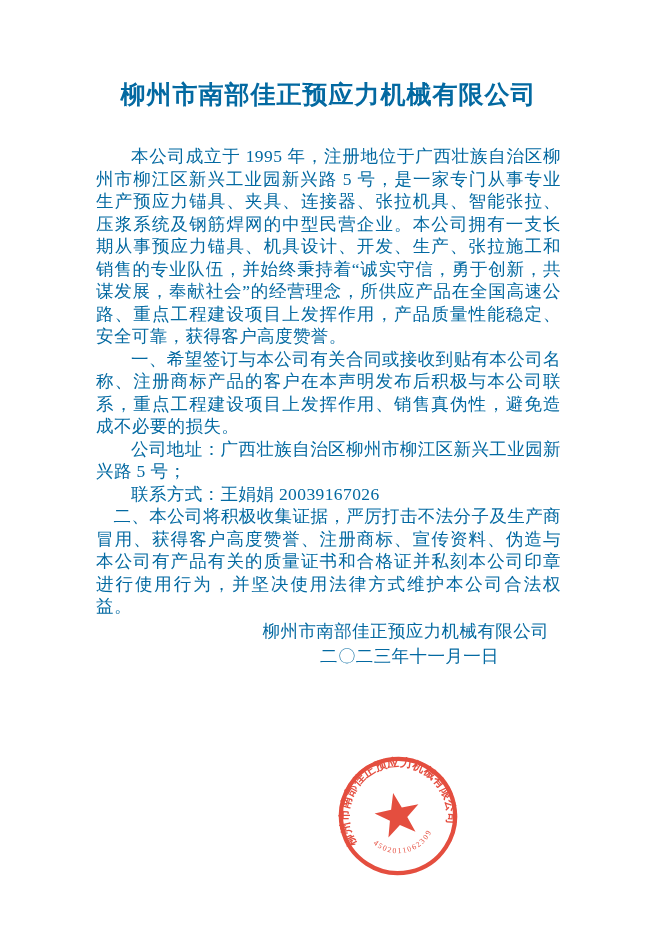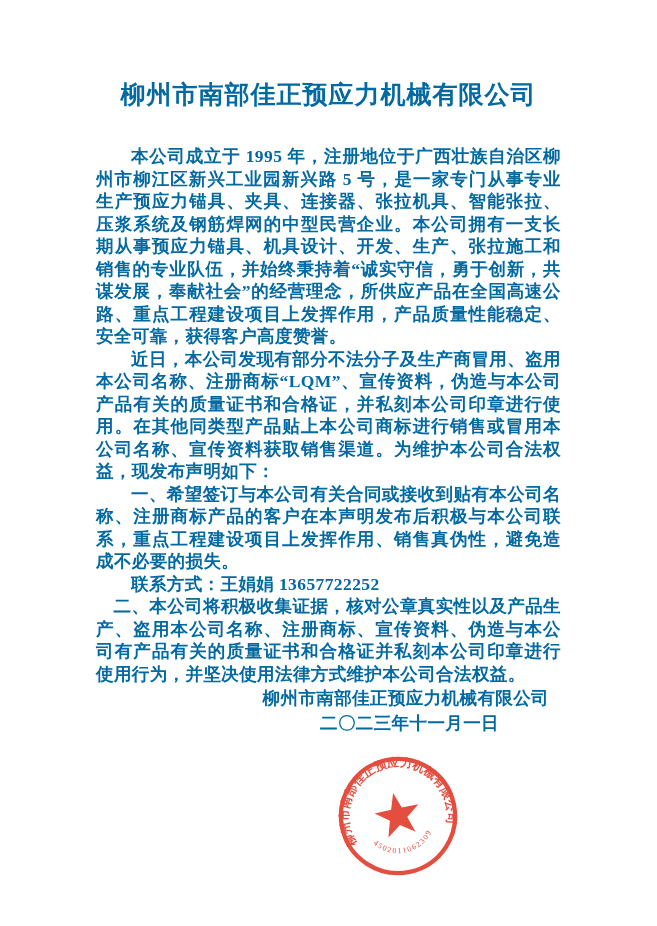--- a/index.html
+++ b/index.html
@@ -29,21 +29,20 @@
     line-height: 37px;
     letter-spacing: 1px;
   }
   .body-block {
     margin: 32px 96px 0 96px;
     width: 465px;
     font-size: 17.5px;
     line-height: 22.5px;
     text-align: justify;
     letter-spacing: 0.4px;
-    font-weight: bold;
   }
   .body-block p {
     margin: 0;
     text-indent: 2em;
   }
   .body-block p.indent-1 {
     text-indent: 1em;
   }
   .signoff-company {
     text-indent: 0 !important;
@@ -88,24 +87,24 @@
 <body>
 
 <div class="page">
 
   <div class="title-block">
     <h1 class="title-line">柳州市南部佳正预应力机械有限公司</h1>
   </div>
 
   <div class="body-block">
     <p>本公司成立于 1995 年，注册地位于广西壮族自治区柳州市柳江区新兴工业园新兴路 5 号，是一家专门从事专业生产预应力锚具、夹具、连接器、张拉机具、智能张拉、压浆系统及钢筋焊网的中型民营企业。本公司拥有一支长期从事预应力锚具、机具设计、开发、生产、张拉施工和销售的专业队伍，并始终秉持着“诚实守信，勇于创新，共谋发展，奉献社会”的经营理念，所供应产品在全国高速公路、重点工程建设项目上发挥作用，产品质量性能稳定、安全可靠，获得客户高度赞誉。</p>
-    <p>近日，本公司发现有部分不法分子及生产商冒用、盗用本公司名称、注册商标“LQM”、宣传资料，伪造与本公司产品有关的质量证书和合格证，并私刻本公司印章进行使用。在其他同类型产品贴上本公司商标进行销售或冒用本公司名称、宣传资料获取销售渠道。为维护本公司合法权益，现发布声明如下：</p>
     <p>一、希望签订与本公司有关合同或接收到贴有本公司名称、注册商标产品的客户在本声明发布后积极与本公司联系，重点工程建设项目上发挥作用、销售真伪性，避免造成不必要的损失。</p>
-    <p>联系方式：王娟娟 13657722252</p>
-    <p class="indent-1">二、本公司将积极收集证据，核对公章真实性以及产品生产、盗用本公司名称、注册商标、宣传资料、伪造与本公司有产品有关的质量证书和合格证并私刻本公司印章进行使用行为，并坚决使用法律方式维护本公司合法权益。</p>
+    <p>公司地址：广西壮族自治区柳州市柳江区新兴工业园新兴路 5 号；</p>
+    <p>联系方式：王娟娟 20039167026</p>
+    <p class="indent-1">二、本公司将积极收集证据，严厉打击不法分子及生产商冒用、获得客户高度赞誉、注册商标、宣传资料、伪造与本公司有产品有关的质量证书和合格证并私刻本公司印章进行使用行为，并坚决使用法律方式维护本公司合法权益。</p>
     <p class="signoff-company">柳州市南部佳正预应力机械有限公司</p>
     <p class="signoff-date">二〇二三年十一月一日</p>
   </div>
 
   <svg class="seal" viewBox="0 0 200 200" aria-hidden="true">
     <defs>
       <path id="sealTopArc" d="M 24.8,127.4 A 80,80 0 1 1 175.2,127.4" fill="none"></path>
       <path id="sealBottomArc" d="M 45.6,125.4 A 60,60 0 0 0 154.4,125.4" fill="none"></path>
     </defs>
     <circle class="ring" cx="100" cy="100" r="92"></circle>

